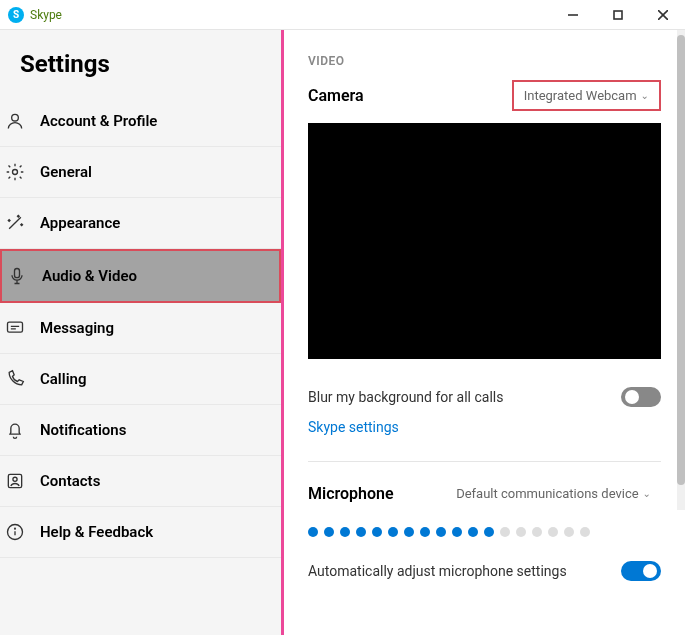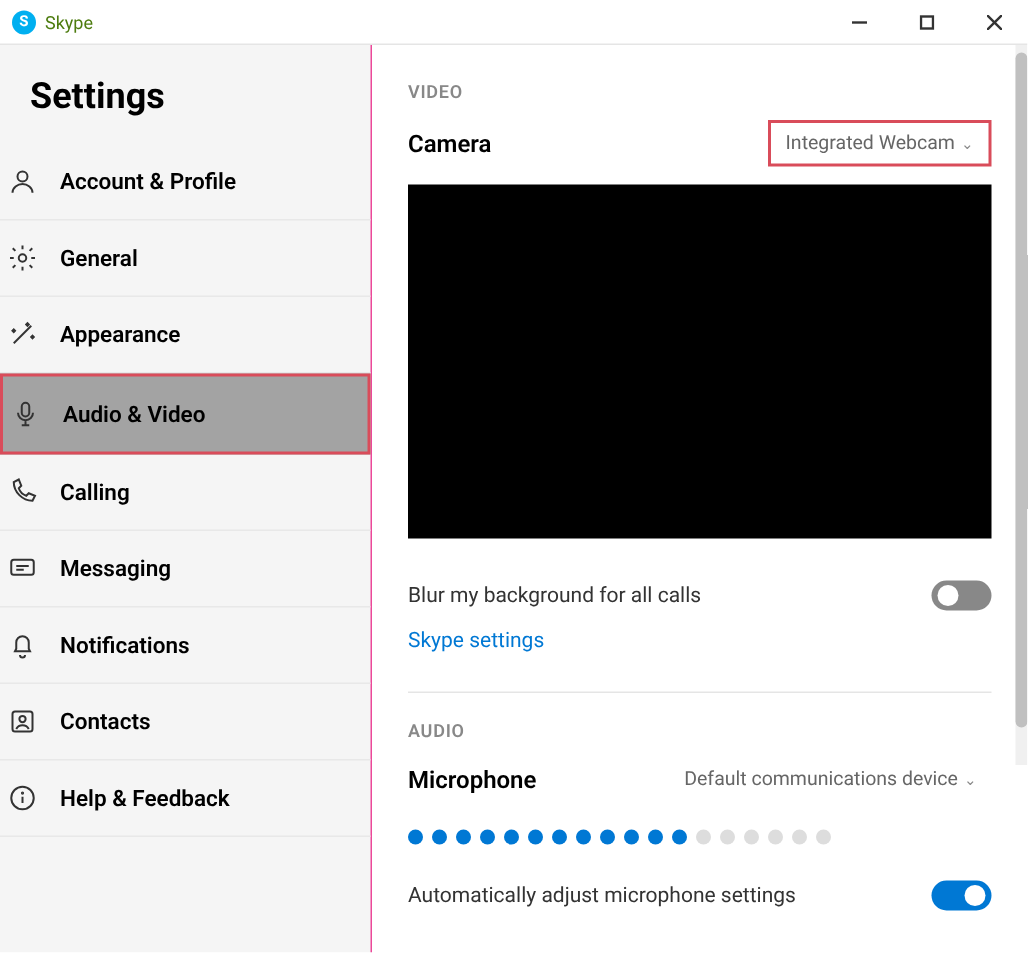--- a/index.html
+++ b/index.html
@@ -7,21 +7,21 @@
 
 .titlebar { height: 30px; display: flex; align-items: center; justify-content: space-between; border-bottom: 1px solid #e5e5e5; background: #fff; }
 .titlebar-left { display: flex; align-items: center; padding-left: 8px; gap: 6px; }
 .skype-logo { width: 16px; height: 16px; background: #00aff0; border-radius: 50%; display: flex; align-items: center; justify-content: center; color: #fff; font-weight: bold; font-size: 10px; }
 .titlebar-title { font-size: 12px; color: #4d7c0f; }
 .titlebar-controls { display: flex; }
 .titlebar-btn { width: 45px; height: 30px; display: flex; align-items: center; justify-content: center; background: transparent; border: none; font-size: 14px; color: #333; cursor: pointer; }
 
 .content { display: flex; height: calc(100% - 30px); }
 
-.sidebar { width: 248px; background: #f5f5f5; border-right: 1px solid #ec4899; padding-top: 20px; flex-shrink: 0; }
+.sidebar { width: 284px; background: #f5f5f5; border-right: 3px solid #ec4899; padding-top: 20px; flex-shrink: 0; }
 .sidebar-title { font-size: 24px; font-weight: 700; color: #000; padding: 0 20px 18px 20px; }
 .sidebar-item { display: flex; align-items: center; gap: 14px; padding: 14px 4px; font-size: 15px; font-weight: 600; color: #000; cursor: pointer; border-bottom: 1px solid #e8e8e8; }
 .sidebar-item.active { background: #a3a3a3; }
 .sidebar-item .icon { width: 22px; height: 22px; display: flex; align-items: center; justify-content: center; flex-shrink: 0; }
 .highlight-box { border: 2px solid #d94c5a; }
 
 .main { flex: 1; padding: 24px 24px 0 24px; overflow-y: auto; position: relative; }
 .scrollbar-track { position: absolute; right: 0; top: 0; width: 8px; height: 480px; background: #f0f0f0; }
 .scrollbar-thumb { position: absolute; right: 0; top: 5px; width: 8px; height: 450px; background: #c0c0c0; border-radius: 4px; }
 
@@ -120,34 +120,34 @@
             <rect x="9" y="3" width="6" height="11" rx="3"></rect>
             <path d="M6 11a6 6 0 0012 0M12 17v4M9 21h6"></path>
           </svg>
       </span>
       <span>Audio &amp; Video</span>
     </div>
 
     <div class="sidebar-item">
       <span class="icon">
         <svg width="20" height="20" viewBox="0 0 24 24">
-            <path d="M5 4c0 8 7 15 15 15l2-4-5-2-2 2c-3-1-5-3-6-6l2-2-2-5z"></path>
-          </svg>
-      </span>
-      <span>Calling</span>
-    </div>
-
-    <div class="sidebar-item">
-      <span class="icon">
-        <svg width="20" height="20" viewBox="0 0 24 24">
             <rect x="3" y="5" width="18" height="12" rx="2"></rect>
             <path d="M7 10h10M7 13h6"></path>
           </svg>
       </span>
       <span>Messaging</span>
+    </div>
+
+    <div class="sidebar-item">
+      <span class="icon">
+        <svg width="20" height="20" viewBox="0 0 24 24">
+            <path d="M5 4c0 8 7 15 15 15l2-4-5-2-2 2c-3-1-5-3-6-6l2-2-2-5z"></path>
+          </svg>
+      </span>
+      <span>Calling</span>
     </div>
 
     <div class="sidebar-item">
       <span class="icon">
         <svg width="20" height="20" viewBox="0 0 24 24">
             <path d="M6 17h12l-1-2v-5a5 5 0 00-10 0v5zM10 20a2 2 0 004 0"></path>
           </svg>
       </span>
       <span>Notifications</span>
     </div>
@@ -196,21 +196,20 @@
       <span class="setting-text">Blur my background for all calls</span>
       <div class="toggle">
         <div class="toggle-knob"></div>
       </div>
     </div>
 
     <a class="link">Skype settings</a>
 
     <div class="divider"></div>
 
-    <div class="section-label">AUDIO</div>
 
     <div class="row">
       <div class="row-label">Microphone</div>
       <div class="dropdown">
         <span>Default communications device</span>
         <span class="chevron">⌄</span>
       </div>
     </div>
 
     <div class="level-dots" id="mic-dots">

